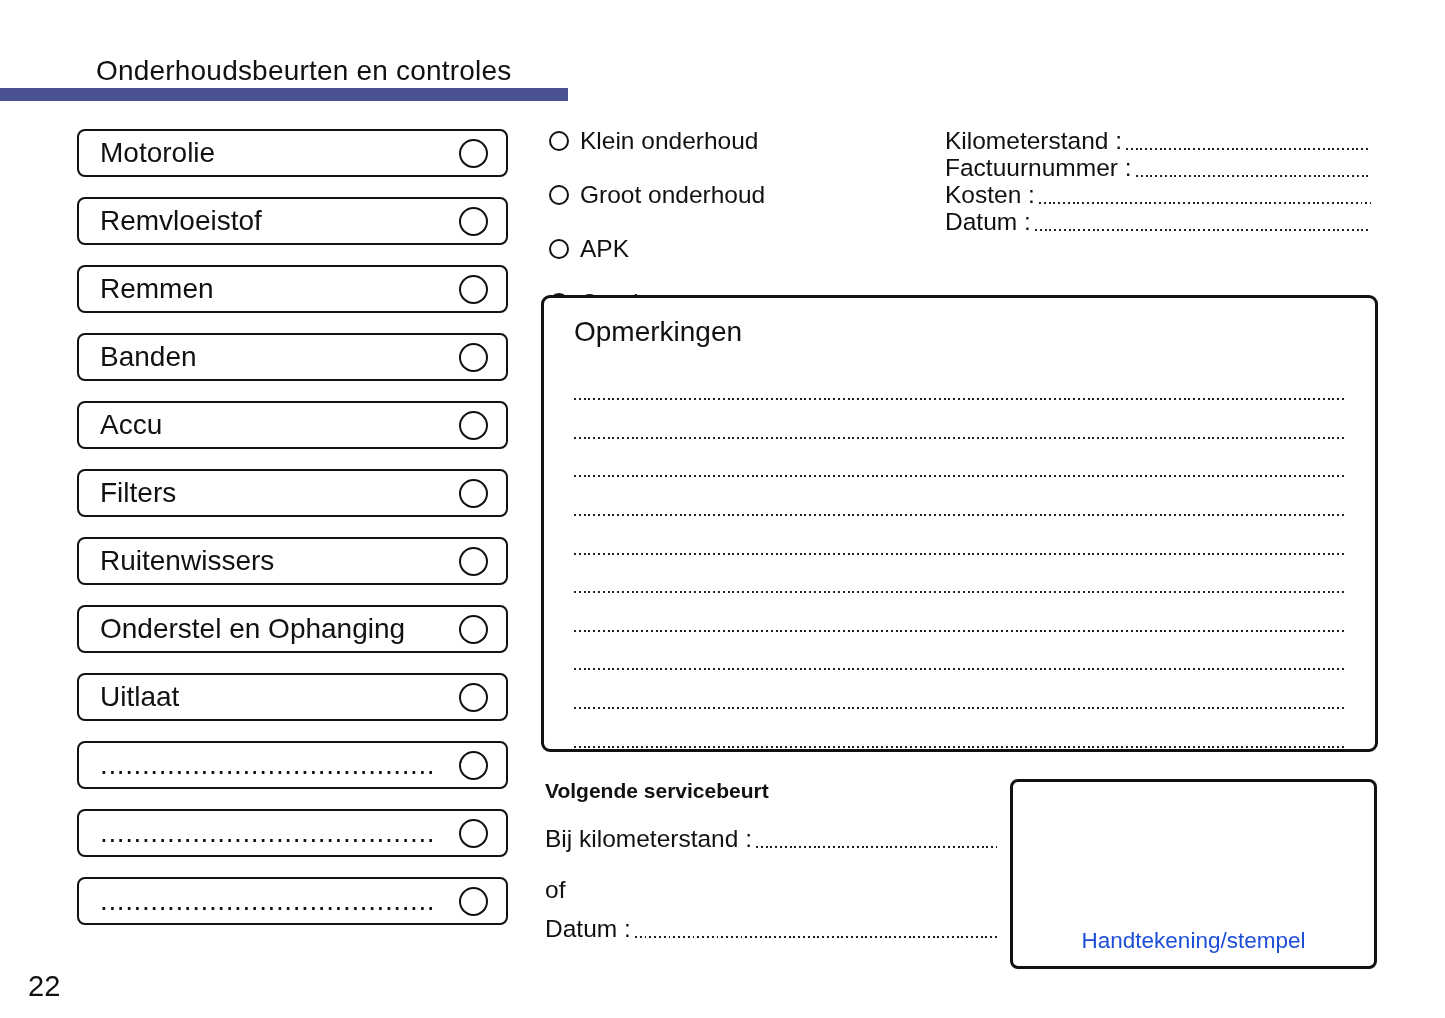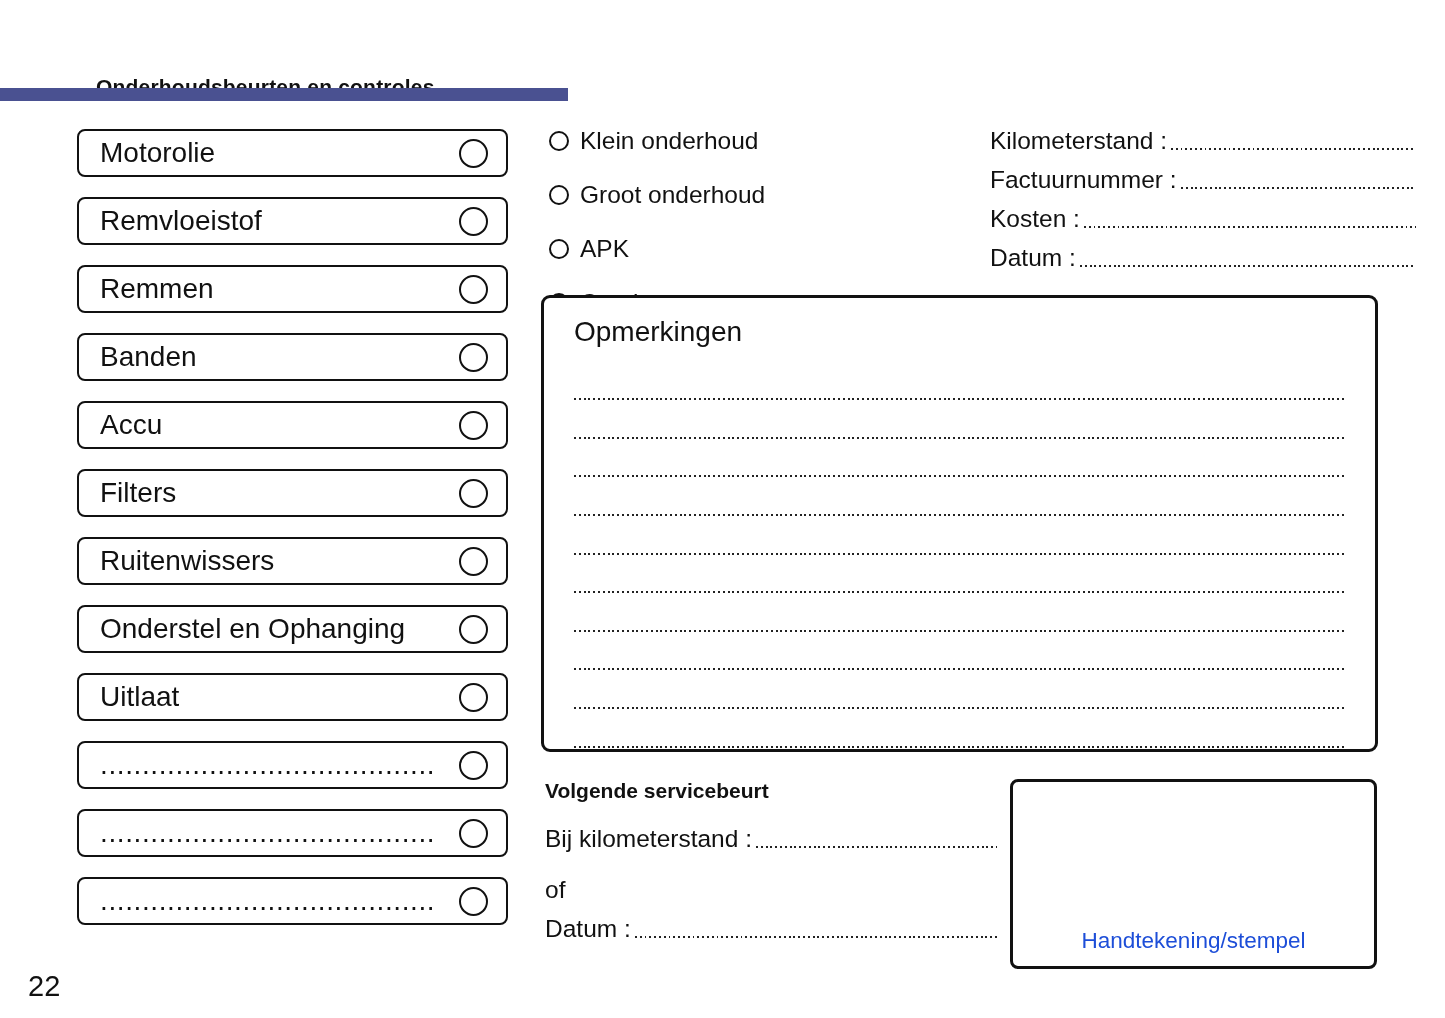--- a/index.html
+++ b/index.html
@@ -12,24 +12,23 @@
     font-family: "Liberation Sans", "DejaVu Sans", sans-serif;
     color: #111;
     overflow: hidden;
     margin: 0 auto;
   }
 
   
   .page-title {
     position: absolute;
     left: 96px; top: 55px;
-    font-size: 21px;
-    font-weight: bold;
+    font-size: 28px;
+    font-weight: normal;
     letter-spacing: 0.2px;
-    margin-top: 20px;
   }
   .accent-bar {
     position: absolute;
     left: 0; top: 88px;
     width: 568px; height: 13px;
     background: #4a5191;
   }
 
   
   .checklist {
@@ -102,22 +101,21 @@
     background-position: left bottom 3px;
   }
 
   
   .service-fields {
     position: absolute;
     left: 945px; top: 128px;
     width: 426px;
     display: flex;
     flex-direction: column;
-    gap: 14px;
-    margin-left: 45px;
+    gap: 2px;
   }
   .field-row {
     display: flex;
     align-items: center;
     height: 25px;
   }
   .field-label {
     font-size: 24.5px;
     white-space: nowrap;
   }

